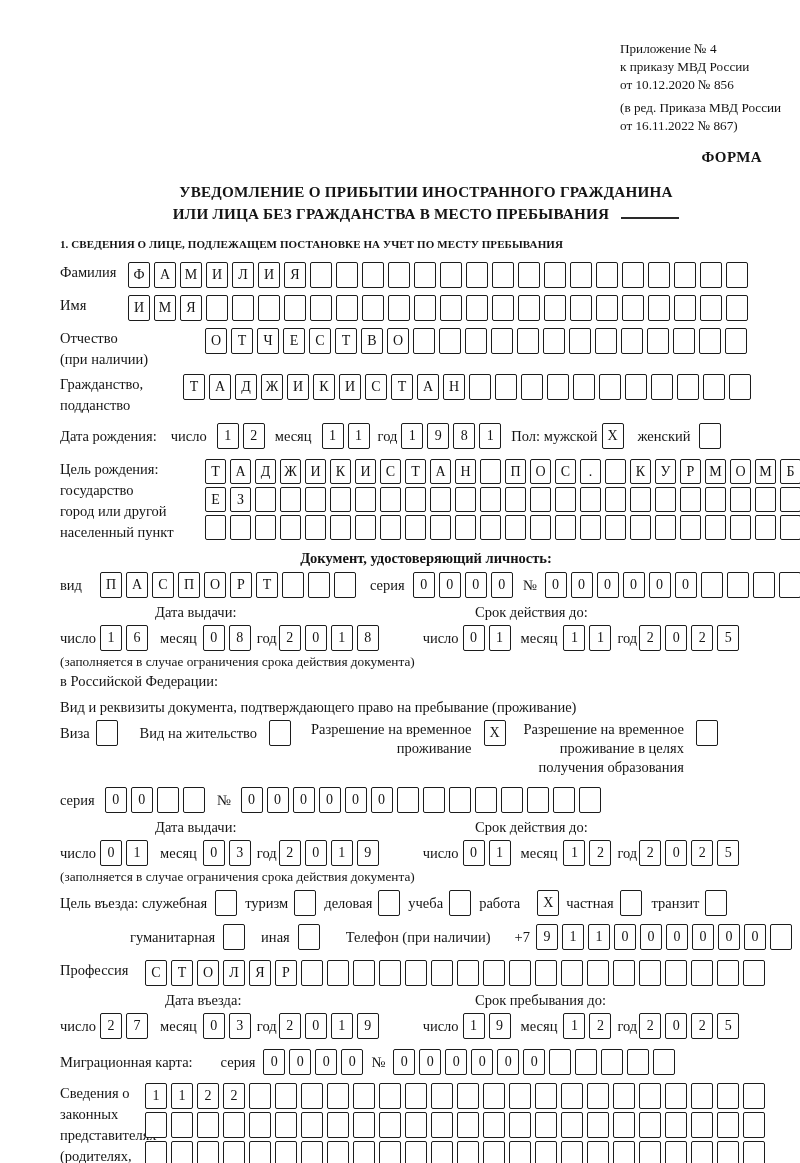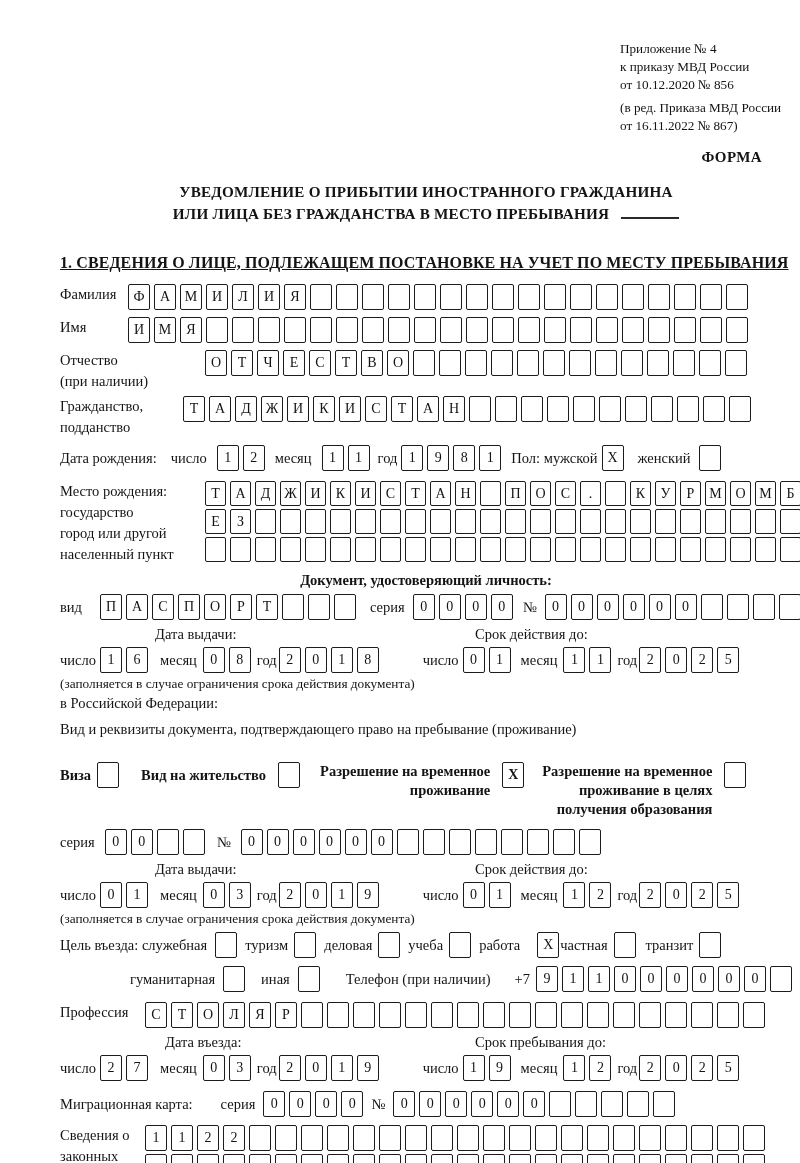--- a/index.html
+++ b/index.html
@@ -6,21 +6,21 @@
   .page{
     width:800px;height:1163px;margin:0 auto;background:#ffffff;color:#141414;
     font-family:"Liberation Serif","DejaVu Serif",serif;font-size:14.5px;
     position:relative;box-sizing:border-box;padding:40px 8px 6px 60px;overflow:hidden;
   }
   .appendix{margin-left:560px;width:180px;font-size:13.2px;line-height:18px;}
   .appendix .ed{margin-top:5px;}
   .forma{font-weight:bold;text-align:right;padding-right:30px;margin-top:14px;font-size:15px;letter-spacing:.4px;}
   .title{text-align:center;font-weight:bold;font-size:15.2px;margin-top:15px;line-height:22px;letter-spacing:.2px;}
   .title .ul{display:inline-block;width:58px;border-bottom:2.2px solid #2a2a2a;height:13px;margin-left:12px;}
-  .sec{font-weight:bold;font-size:16px;margin-top:29px;margin-bottom:12px;letter-spacing:.1px;text-decoration:underline;}
+  .sec{font-weight:bold;font-size:11px;margin-top:13px;margin-bottom:12px;letter-spacing:.1px;}
 
   .line{display:flex;align-items:flex-start;margin-top:4px;}
   .lab{line-height:21px;flex:none;}
   .cellcol{display:flex;flex-direction:column;min-width:0;}
   .crow{display:flex;gap:4px;margin-bottom:3px;}
   .cell{
     width:20px;height:24px;border:1.6px solid #1c1c1c;border-radius:2px;background:#fff;
     display:flex;align-items:center;justify-content:center;font-size:14px;flex:none;line-height:1;
   }
   .small .crow{gap:4px;}
@@ -204,21 +204,21 @@
           <div class="cell">8</div>
           <div class="cell">1</div>
         </div>
         <div class="txt" style="margin-left: 10px; margin-right: 4px;">Пол: мужской</div>
         <div class="cell">X</div>
         <div class="txt" style="margin-left: 14px; margin-right: 8px;">женский</div>
         <div class="cell"></div>
       </div>
       <div class="line small" style="margin-top: 7px;">
         <div class="lab" style="width: 145px;">
-          <div>Место рождения:</div>
+          <div>Цель рождения:</div>
           <div>государство</div>
           <div>город или другой</div>
           <div>населенный пункт</div>
         </div>
         <div class="cellcol">
           <div class="crow">
             <div class="cell">Т</div>
             <div class="cell">А</div>
             <div class="cell">Д</div>
             <div class="cell">Ж</div>
@@ -370,21 +370,21 @@
         <div class="crow">
           <div class="cell">2</div>
           <div class="cell">0</div>
           <div class="cell">2</div>
           <div class="cell">5</div>
         </div>
       </div>
       <div class="note">(заполняется в случае ограничения срока действия документа)</div>
       <div class="plain" style="margin-top: 1px;">в Российской Федерации:</div>
       <div class="plain" style="margin-top: 6px;">Вид и реквизиты документа, подтверждающего право на пребывание (проживание)</div>
-      <div class="line" style="margin-top: 23px; font-weight: bold;">
+      <div class="line" style="margin-top: 3px;">
         <div class="txt" style="margin-right: 6px;">Виза</div>
         <div class="cell"></div>
         <div class="txt" style="margin-left: 22px; margin-right: 12px;">Вид на жительство</div>
         <div class="cell"></div>
         <div class="stack" style="margin-left: 20px; margin-right: 12px;">
           <div>Разрешение на временное</div>
           <div>проживание</div>
         </div>
         <div class="cell">X</div>
         <div class="stack" style="margin-left: 18px; margin-right: 12px;">
@@ -466,21 +466,21 @@
         <div class="txt" style="margin-right: 8px;">Цель въезда: служебная</div>
         <div class="cell"></div>
         <div class="txt" style="margin-left: 8px; margin-right: 6px;">туризм</div>
         <div class="cell"></div>
         <div class="txt" style="margin-left: 8px; margin-right: 6px;">деловая</div>
         <div class="cell"></div>
         <div class="txt" style="margin-left: 8px; margin-right: 6px;">учеба</div>
         <div class="cell"></div>
         <div class="txt" style="margin-left: 8px; margin-right: 17px;">работа</div>
         <div class="cell">X</div>
-        <div class="txt" style="margin-left: 1px; margin-right: 6px;">частная</div>
+        <div class="txt" style="margin-left: 7px; margin-right: 6px;">частная</div>
         <div class="cell"></div>
         <div class="txt" style="margin-left: 10px; margin-right: 6px;">транзит</div>
         <div class="cell"></div>
       </div>
       <div class="line" style="padding-left: 70px; margin-top: 7px;">
         <div class="txt" style="margin-right: 8px;">гуманитарная</div>
         <div class="cell"></div>
         <div class="txt" style="margin-left: 16px; margin-right: 8px;">иная</div>
         <div class="cell"></div>
         <div class="txt" style="margin-left: 26px; margin-right: 24px;">Телефон (при наличии)</div>

